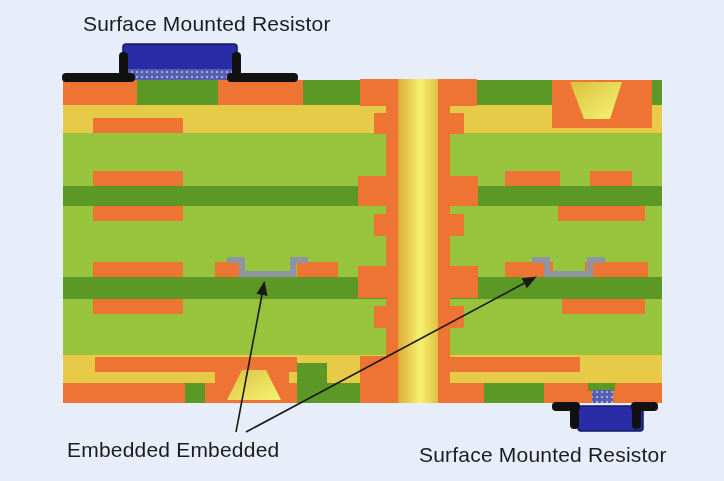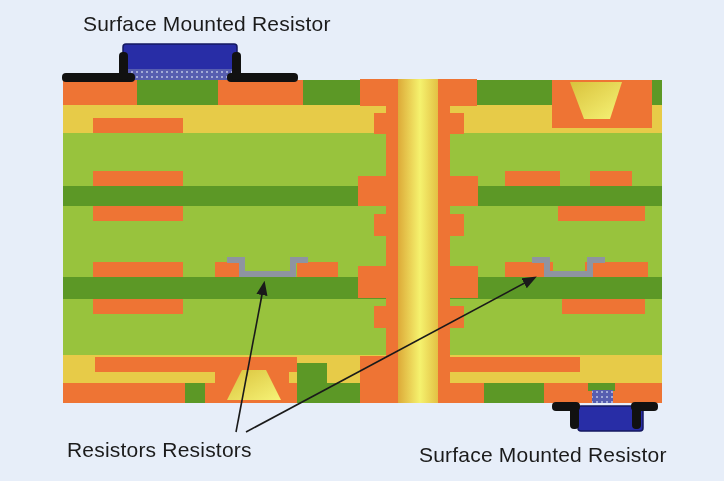--- a/index.html
+++ b/index.html
@@ -146,16 +146,16 @@
     <rect x="632" y="404" width="9" height="25" rx="4" style="fill:var(--terminal-black)"></rect>
   </g>
 
   <g>
     <line x1="236" y1="432" x2="264" y2="284" marker-end="url(#arrowHead)" style="stroke:var(--arrow-black);stroke-width:1.6"></line>
     <line x1="246" y1="432" x2="534" y2="278" marker-end="url(#arrowHead)" style="stroke:var(--arrow-black);stroke-width:1.6"></line>
   </g>
 </svg>
 
   <div class="label" id="label-smt-top">Surface Mounted Resistor</div>
-  <div class="label" id="label-embedded">Resistors Resistors</div>
+  <div class="label" id="label-embedded">Embedded Embedded</div>
   <div class="label" id="label-smt-bottom">Surface Mounted Resistor</div>
 
 </div>
 
 </body></html>

